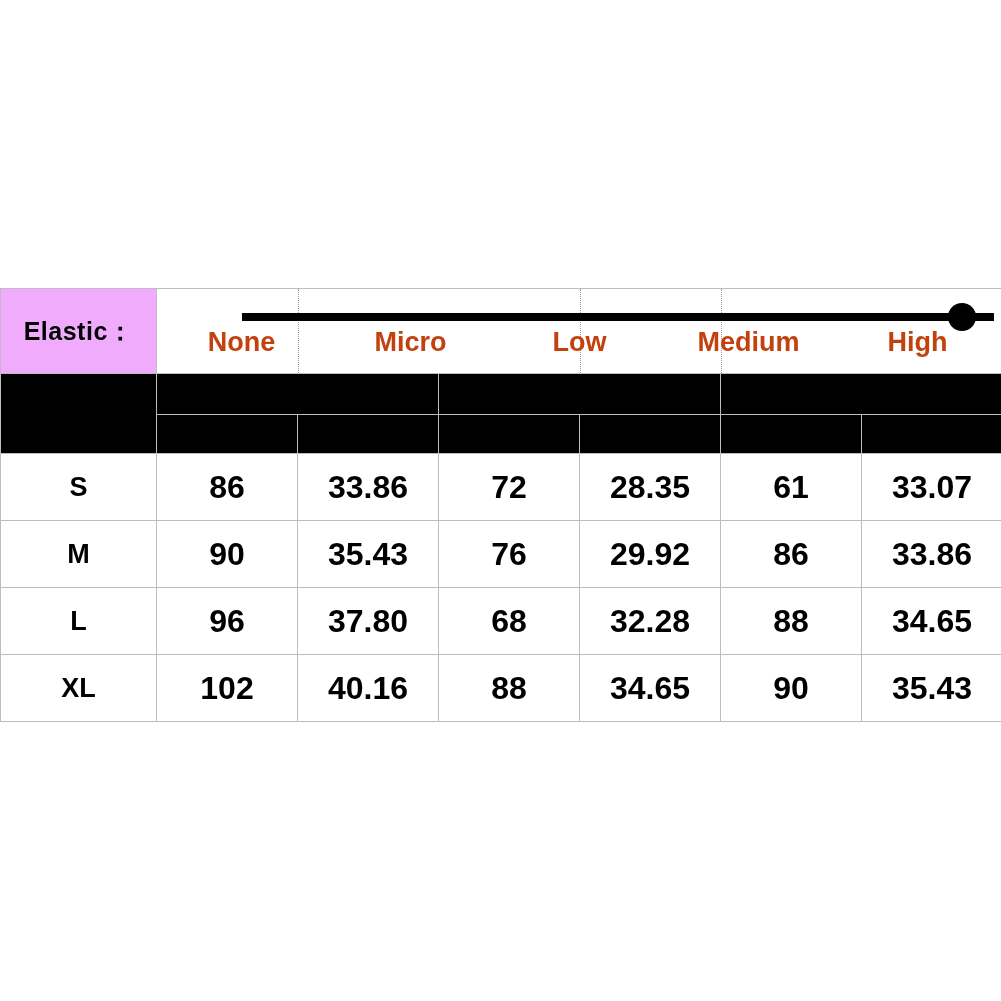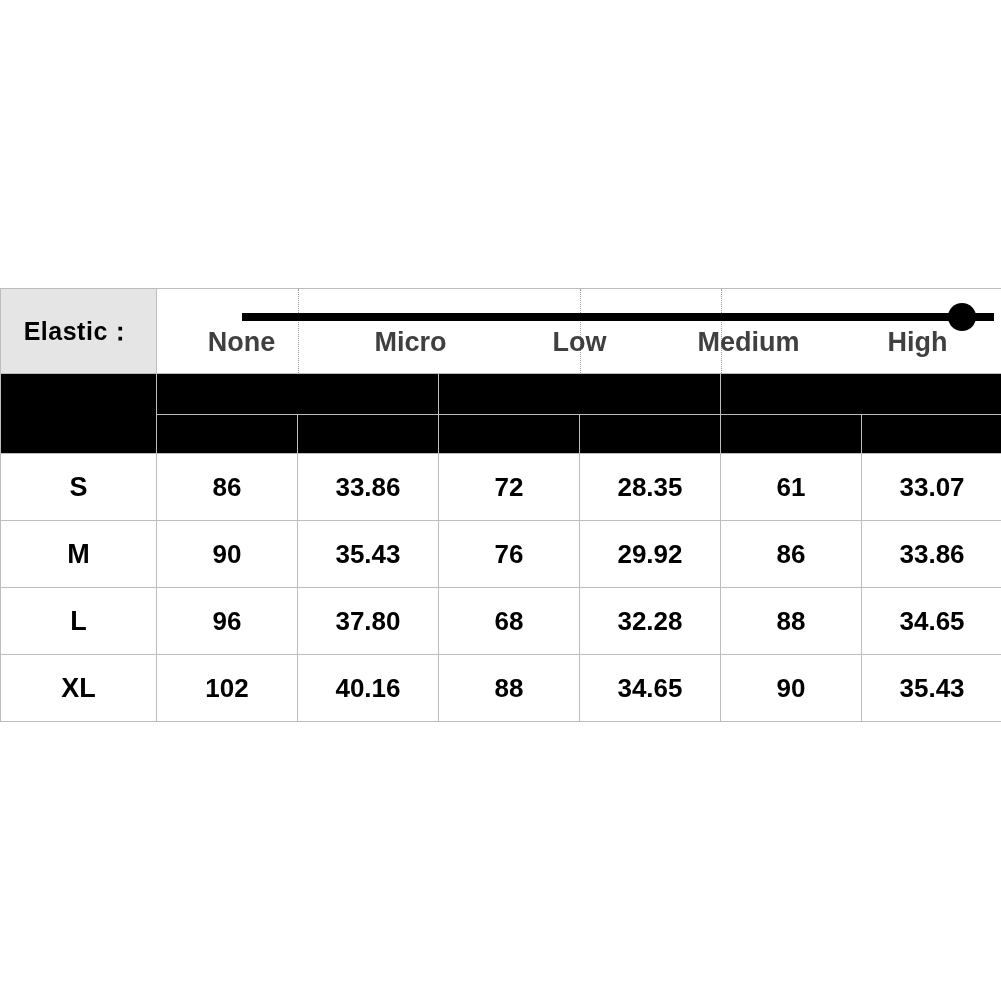--- a/index.html
+++ b/index.html
@@ -37,21 +37,21 @@
     color: #000;
     padding: 0;
   }
 
   
   col.c-size   { width: 156px; }
   col.c-val    { width: 141px; }
 
   
   .elastic-label {
-    background: #e5e5e5;
+    background: #f0abfc;
     font-size: 25px;
     height: 84px;
     letter-spacing: 0.5px;
   }
   .elastic-scale {
     background: #ffffff;
     height: 84px;
     position: relative;
     border-left: 1px solid #bdbdbd;
   }
@@ -79,21 +79,21 @@
   .scale-ticks {
     position: absolute;
     left: 0; right: 0; top: 38px;
     display: flex;
   }
   .scale-ticks span {
     flex: 1 1 0;
     text-align: center;
     font-size: 27px;
     font-weight: bold;
-    color: #404040;
+    color: #c2410c;
   }
   .tick-div {
     position: absolute;
     top: 0;
     width: 0;
     border-left: 1px dotted #9a9a9a;
     height: 84px;
   }
 
   
@@ -111,21 +111,21 @@
     height: 40px;
   }
   .hdr-unit {
     font-size: 22px;
     height: 38px;
   }
 
   
   .data-row td {
     height: 66px;
-    font-size: 26px;
+    font-size: 32px;
     font-weight: bold;
     background: #ffffff;
   }
   .data-row td.size-cell {
     font-size: 27px;
   }
   .dotted-left {
     border-left: 1px dotted #9a9a9a !important;
   }
 </style>

